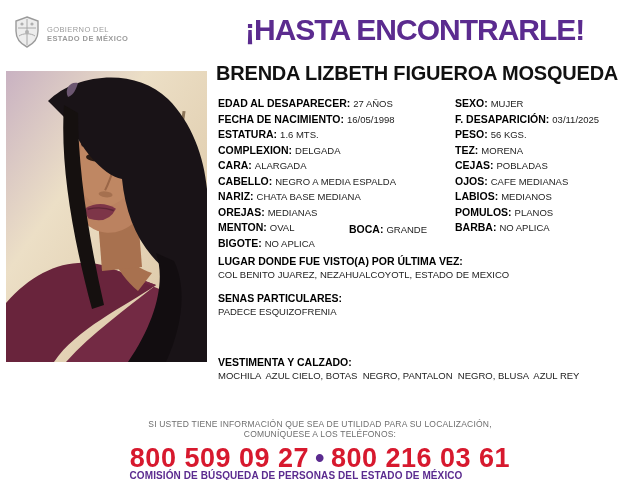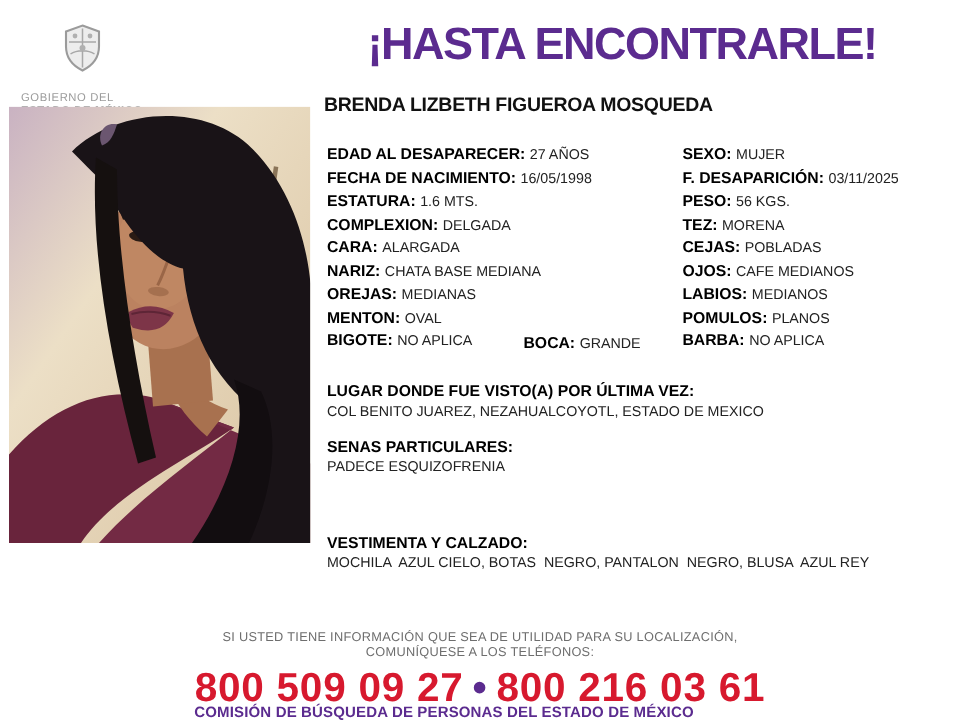--- a/index.html
+++ b/index.html
@@ -1,29 +1,29 @@
 <!DOCTYPE html>
 <html><head>
 <meta charset="utf-8">
 <style>
   html,body{margin:0;padding:0;background:#fff;}
   #poster{
     position:relative;width:640px;height:480px;background:#ffffff;overflow:hidden;
     font-family:"Liberation Sans",sans-serif;color:#111;
   }
   
-  .logo-wrap{position:absolute;left:14px;top:16px;display:flex;align-items:center;gap:7px;flex-direction:column;}
+  .logo-wrap{position:absolute;left:14px;top:16px;display:flex;align-items:center;gap:7px;}
   .logo-text{font-size:7.5px;font-weight:bold;color:#9b9b9b;letter-spacing:.4px;line-height:9px;}
   .logo-text .l1{font-weight:normal;}
   .title{
     position:absolute;left:245px;top:13px;font-size:30px;font-weight:bold;
     letter-spacing:-1px;color:#5b2b8f;white-space:nowrap;
   }
   
-  .person-name{position:absolute;left:216px;top:62px;font-size:13px;font-weight:bold;letter-spacing:-.2px;white-space:nowrap;}
+  .person-name{position:absolute;left:216px;top:62px;font-size:20px;font-weight:bold;letter-spacing:-.2px;white-space:nowrap;}
   
   .photo{position:absolute;left:6px;top:71px;width:201px;height:291px;overflow:hidden;}
   
   .col{position:absolute;top:94px;}
   .col-left{left:218px;width:235px;}
   .col-right{left:455px;width:180px;}
   .drow{height:15.5px;line-height:15.5px;white-space:nowrap;}
   .dlabel{font-size:10.5px;font-weight:bold;color:#000;}
   .dvalue{font-size:9.5px;color:#222;margin-left:3px;}
   .boca-pair{position:absolute;left:131px;top:125px;white-space:nowrap;}
@@ -113,34 +113,35 @@
       <path d="M62 26 C58 18 64 10 72 12 C70 18 68 24 62 26 Z" fill="#6b5670"></path>
     </svg>
   </div>
 
   <div class="col col-left" style="position:absolute;">
     <div class="drow"><span class="dlabel">EDAD AL DESAPARECER:</span><span class="dvalue">27 AÑOS</span></div>
     <div class="drow"><span class="dlabel">FECHA DE NACIMIENTO:</span><span class="dvalue">16/05/1998</span></div>
     <div class="drow"><span class="dlabel">ESTATURA:</span><span class="dvalue">1.6 MTS.</span></div>
     <div class="drow"><span class="dlabel">COMPLEXION:</span><span class="dvalue">DELGADA</span></div>
     <div class="drow"><span class="dlabel">CARA:</span><span class="dvalue">ALARGADA</span></div>
+    <div class="drow"><span class="dlabel">CABELLO:</span><span class="dvalue">NEGRO A MEDIA ESPALDA</span></div>
     <div class="drow"><span class="dlabel">NARIZ:</span><span class="dvalue">CHATA BASE MEDIANA</span></div>
     <div class="drow"><span class="dlabel">OREJAS:</span><span class="dvalue">MEDIANAS</span></div>
     <div class="drow"><span class="dlabel">MENTON:</span><span class="dvalue">OVAL</span></div>
     <div class="drow"><span class="dlabel">BIGOTE:</span><span class="dvalue">NO APLICA</span></div>
     <div class="boca-pair"><span class="dlabel">BOCA:</span><span class="dvalue">GRANDE</span></div>
   </div>
 
   <div class="col col-right">
     <div class="drow"><span class="dlabel">SEXO:</span><span class="dvalue">MUJER</span></div>
     <div class="drow"><span class="dlabel">F. DESAPARICIÓN:</span><span class="dvalue">03/11/2025</span></div>
     <div class="drow"><span class="dlabel">PESO:</span><span class="dvalue">56 KGS.</span></div>
     <div class="drow"><span class="dlabel">TEZ:</span><span class="dvalue">MORENA</span></div>
     <div class="drow"><span class="dlabel">CEJAS:</span><span class="dvalue">POBLADAS</span></div>
-    <div class="drow"><span class="dlabel">OJOS:</span><span class="dvalue">CAFE MEDIANOS</span></div>
+    <div class="drow"><span class="dlabel">OJOS:</span><span class="dvalue">CAFE MEDIANAS</span></div>
     <div class="drow"><span class="dlabel">LABIOS:</span><span class="dvalue">MEDIANOS</span></div>
     <div class="drow"><span class="dlabel">POMULOS:</span><span class="dvalue">PLANOS</span></div>
     <div class="drow"><span class="dlabel">BARBA:</span><span class="dvalue">NO APLICA</span></div>
   </div>
 
   <div id="sec-lugar" class="section">
     <div class="sec-label">LUGAR DONDE FUE VISTO(A) POR ÚLTIMA VEZ:</div>
     <div class="sec-value">COL BENITO JUAREZ, NEZAHUALCOYOTL, ESTADO DE MEXICO</div>
   </div>
   <div id="sec-senas" class="section">

